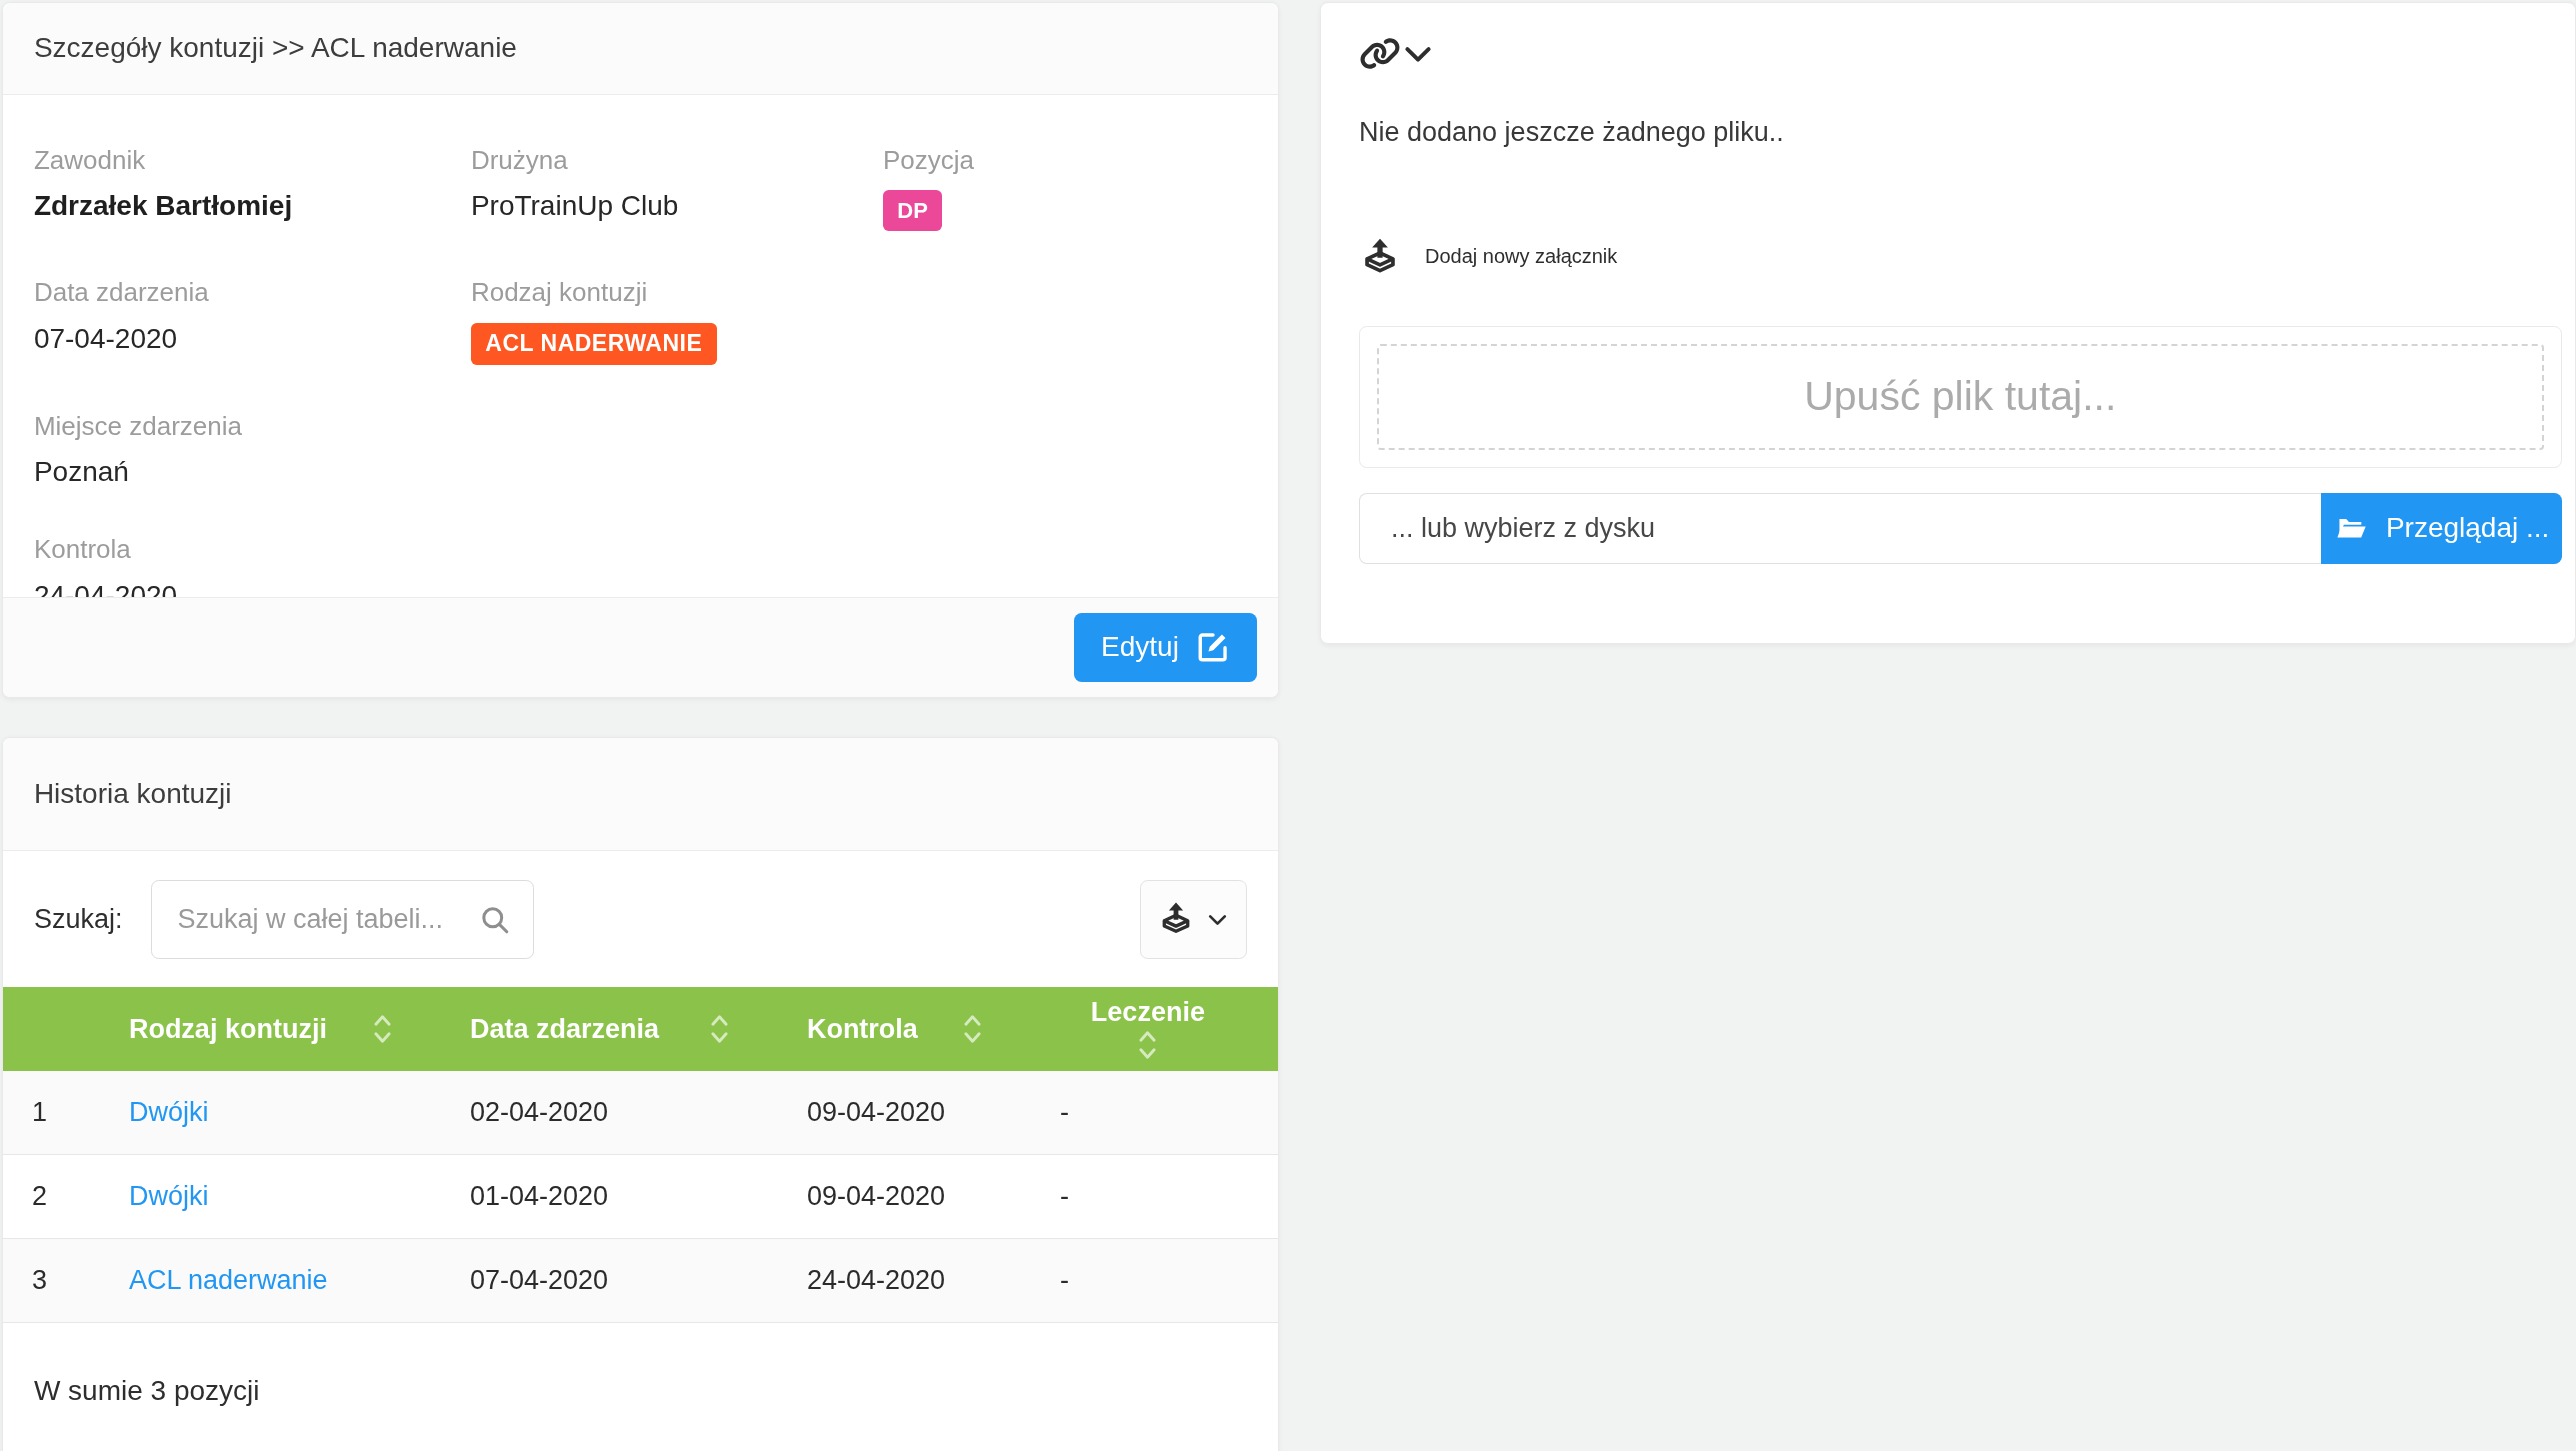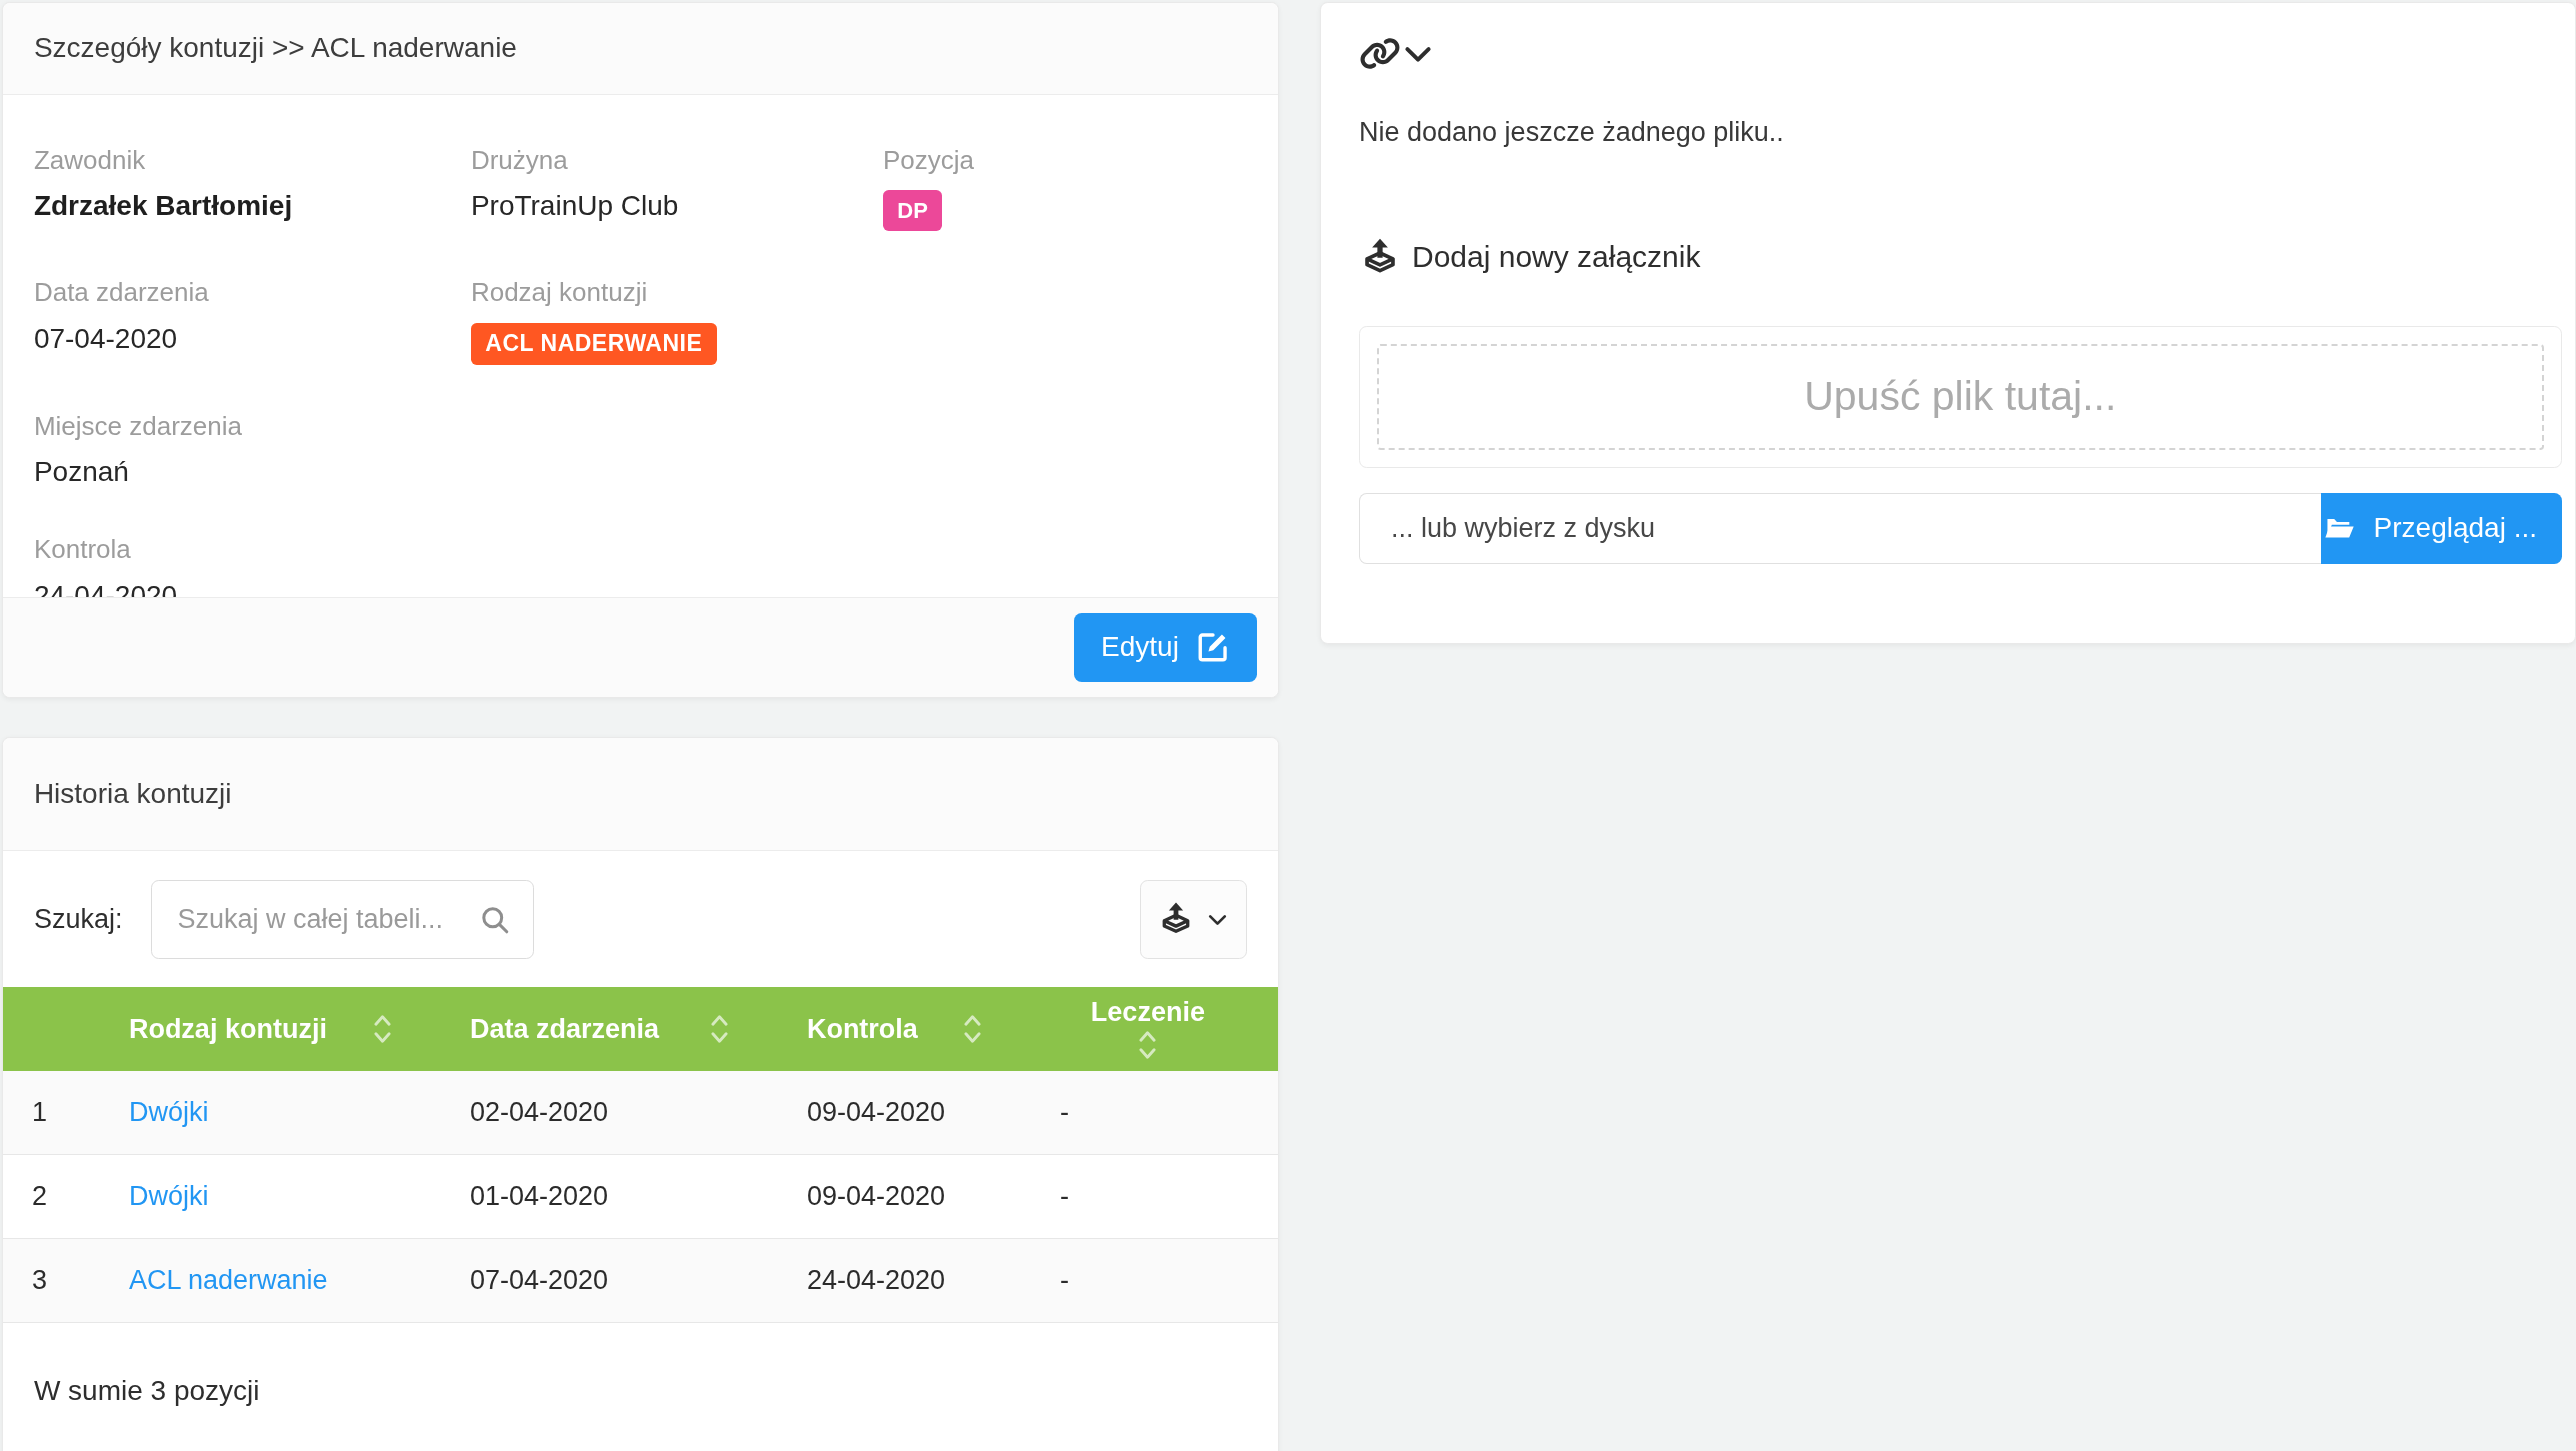--- a/index.html
+++ b/index.html
@@ -98,42 +98,42 @@
   .cell-link { color:#2196f3; cursor:pointer; }
   .tbl-summary { padding:52px 31px; font-size:28px; color:#2e2e2e; }
 
   
   #card-attachments { left:1320px; top:1.9px; width:1256px; height:642px; }
   .att-head { display:flex; align-items:center; padding:34px 15.3px 0 38px; }
   .att-title { font-size:30px; color:#2e2e2e; margin-left:27px; flex:1; }
   .att-chevron { color:#2e2e2e; cursor:pointer; margin-right:5.7px; }
   .att-empty { margin:46px 0 0 38px; font-size:27px; color:#383838; }
   .att-add-row { display:flex; align-items:center; margin:88px 0 0 38px; }
-  .att-add-title { font-size:30px; color:#2e2e2e; margin-left:11px; }
+  .att-add-title { font-size:20px; color:#2e2e2e; margin-left:24px; }
   .dropzone {
     margin:48px 13.4px 0 38px; height:142px;
     border:1.9px solid #e9e9e9; border-radius:7.7px; padding:17px;
     cursor:pointer;
   }
   .dropzone-inner {
     height:100%; border:2.9px dashed #d4d4d4; border-radius:3.8px;
     display:flex; align-items:center; justify-content:center;
     color:#ababab; font-size:41px;
   }
   .file-group { margin:25px 13.4px 0 38px; height:71px; display:flex; }
   .file-text {
     flex:1; border:1.9px solid #e0e0e0; border-right:none;
     border-radius:7.7px 0 0 7.7px; background:#fff;
     display:flex; align-items:center; padding:0 31px;
     font-size:27px; color:#474747; cursor:pointer;
   }
   .btn-browse {
     width:241px; background:#2196f3; color:#fff; border:none; cursor:pointer;
     border-radius:0 7.7px 7.7px 0;
-    display:flex; align-items:center; justify-content:flex-start; gap:17px;
+    display:flex; align-items:center; justify-content:center; gap:17px;
     font-size:28px; font-family:inherit;
   }
   svg { display:block; }
 </style>
 </head>
 <body>
 
 <section class="card" id="card-details">
   <div class="card-head">
     <span>Szczegóły kontuzji &gt;&gt; ACL naderwanie</span>

